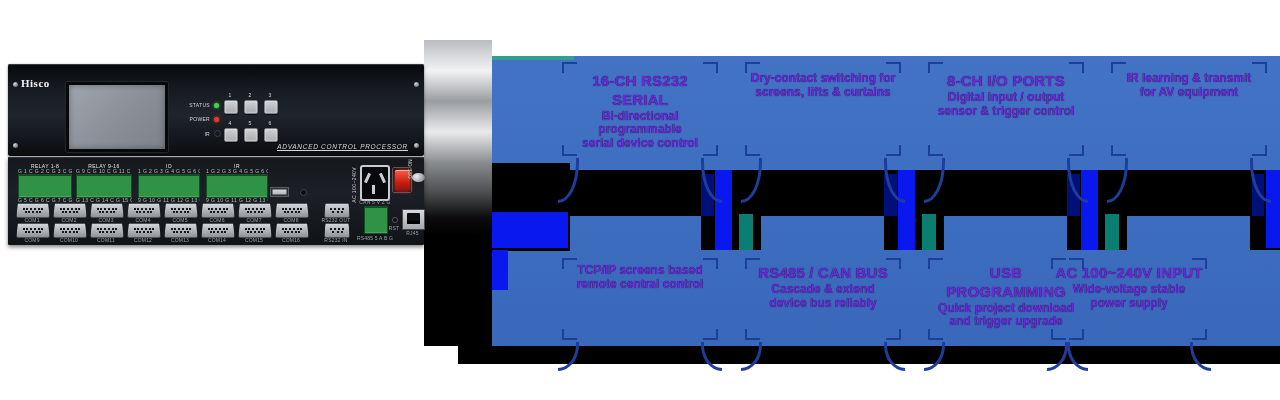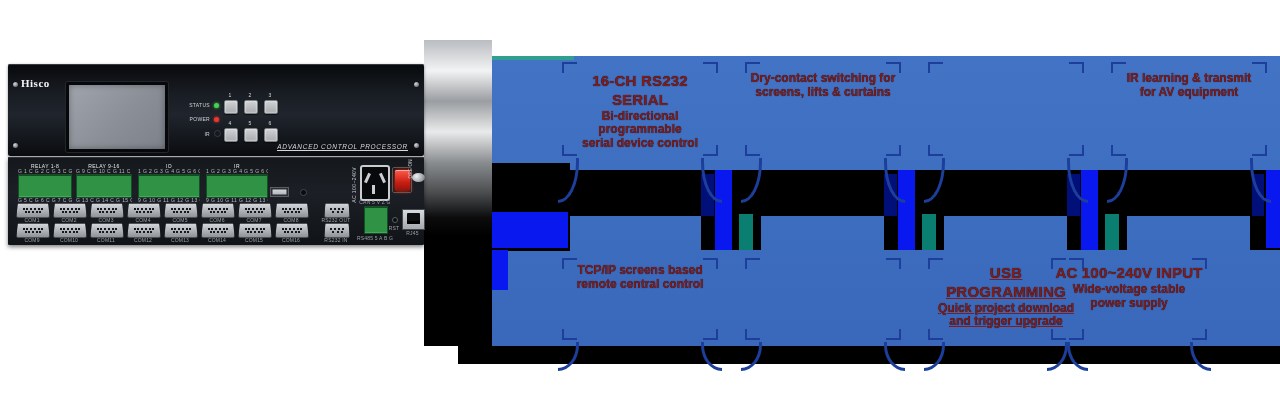--- a/index.html
+++ b/index.html
@@ -98,21 +98,21 @@
   }
   .teal-accent{left:492px;top:56px;width:82px;height:4px;background:#2f9f8e;}
   .band{background:#000;}
   .bar{position:absolute;}
   .callout{position:absolute;width:156px;}
   .cb{position:absolute;width:13px;height:9px;}
   .cb.tl{left:0;top:0;border-top:2.5px solid #1d3f9b;border-left:2.5px solid #1d3f9b;}
   .cb.tr{right:0;top:0;border-top:2.5px solid #1d3f9b;border-right:2.5px solid #1d3f9b;}
   .cb.bl{left:0;bottom:0;border-bottom:2.5px solid #1d3f9b;border-left:2.5px solid #1d3f9b;}
   .cb.br{right:0;bottom:0;border-bottom:2.5px solid #1d3f9b;border-right:2.5px solid #1d3f9b;}
-  .ftext{position:absolute;left:4px;right:4px;top:10px;text-align:center;color:#7f1d1d;}
+  .ftext{position:absolute;left:4px;right:4px;top:10px;text-align:center;color:#6d28d9;}
   .fhead{font-size:15px;font-weight:bold;letter-spacing:.2px;line-height:1.25;
     text-shadow:0 0 1px #000;}
   .fline{font-size:12px;font-weight:bold;line-height:1.15;text-shadow:0 0 .8px #000;}
   .hook{position:absolute;width:18px;}
   .hook.hl{left:-4px;border-right:3px solid #1d3f9b;border-bottom:3px solid #1d3f9b;
     border-bottom-right-radius:100% 90%;}
   .hook.hr{right:-4px;border-left:3px solid #1d3f9b;border-bottom:3px solid #1d3f9b;
     border-bottom-left-radius:100% 90%;}
   .r1 .hook{top:96px;height:42px;}
   .r2 .hook{top:84px;height:26px;}
@@ -175,20 +175,25 @@
   </div>
   <span class="hook hl"></span>
   <span class="hook hr"></span>
 </div>
 
 <div class="callout r1" style="left:928px;top:62px;height:94px;">
   <span class="cb tl"></span>
   <span class="cb tr"></span>
   <span class="cb bl"></span>
   <span class="cb br"></span>
+  <div class="ftext">
+    <div class="fhead">8-CH I/O PORTS</div>
+    <div class="fline">Digital input / output</div>
+    <div class="fline">sensor &amp; trigger control</div>
+  </div>
   <span class="hook hl"></span>
   <span class="hook hr"></span>
 </div>
 
 <div class="callout r1" style="left:1111px;top:62px;height:94px;">
   <span class="cb tl"></span>
   <span class="cb tr"></span>
   <span class="cb bl"></span>
   <span class="cb br"></span>
   <div class="ftext">
@@ -210,30 +215,35 @@
   </div>
   <span class="hook hl"></span>
   <span class="hook hr"></span>
 </div>
 
 <div class="callout r2" style="left:745px;top:258px;height:82px;">
   <span class="cb tl"></span>
   <span class="cb tr"></span>
   <span class="cb bl"></span>
   <span class="cb br"></span>
+  <div class="ftext" style="top:6px;">
+    <div class="fhead">RS485 / CAN BUS</div>
+    <div class="fline">Cascade &amp; extend</div>
+    <div class="fline">device bus reliably</div>
+  </div>
   <span class="hook hl"></span>
   <span class="hook hr"></span>
 </div>
 
 <div class="callout r2" style="left:928px;top:258px;height:82px;">
   <span class="cb tl"></span>
   <span class="cb tr"></span>
   <span class="cb bl"></span>
   <span class="cb br"></span>
-  <div class="ftext" style="top:6px;text-decoration:underline;">
+  <div class="ftext" style="top:6px;">
     <div class="fhead">USB PROGRAMMING</div>
     <div class="fline">Quick project download</div>
     <div class="fline">and trigger upgrade</div>
   </div>
   <span class="hook hl"></span>
   <span class="hook hr"></span>
 </div>
 
 <div class="callout r2" style="left:1051px;top:258px;height:82px;">
   <span class="cb tl"></span>

